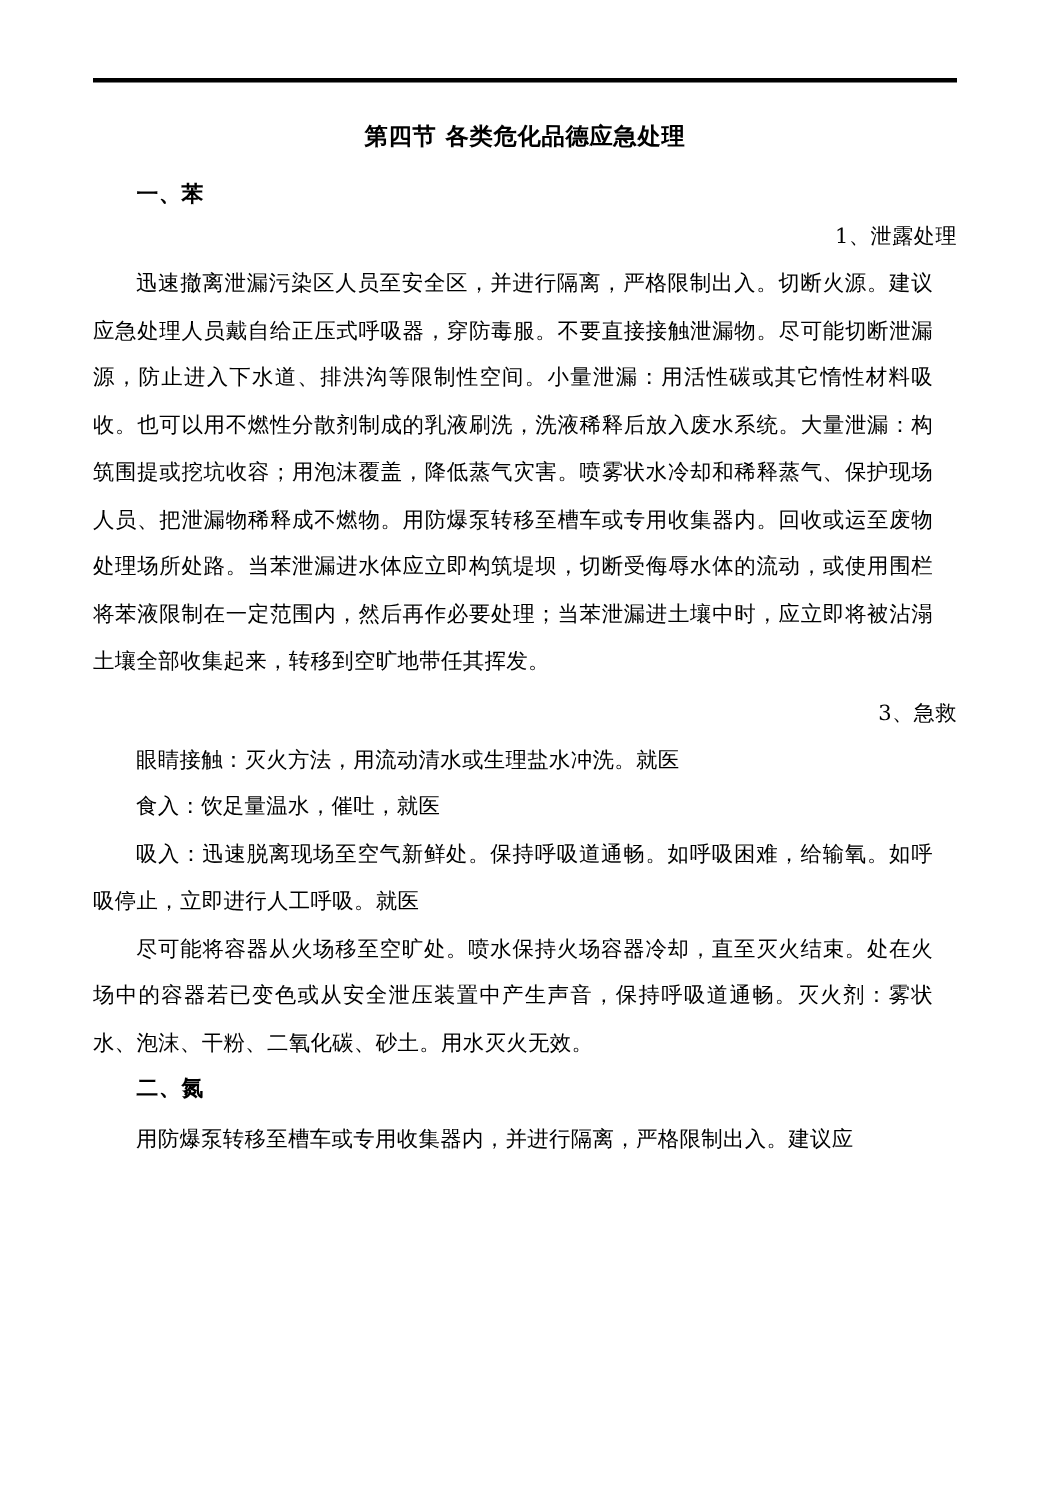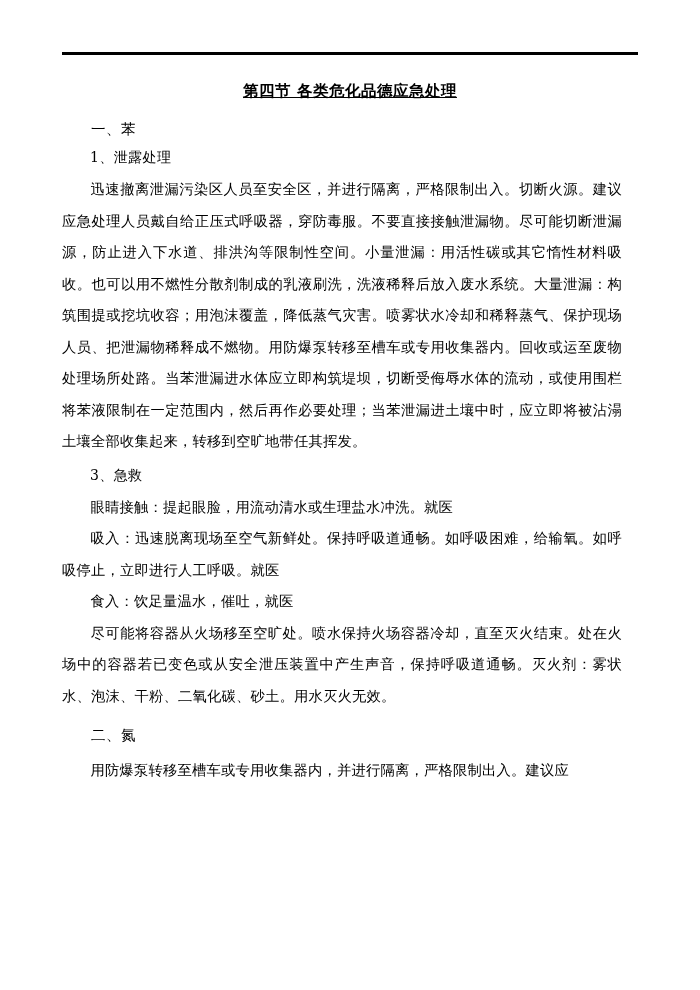--- a/index.html
+++ b/index.html
@@ -27,34 +27,34 @@
     border-bottom: 1px solid #000;
     height: 3px;
     box-sizing: border-box;
   }
   h1.doc-title {
     font-size: 15.5px;
     font-weight: bold;
     text-align: center;
     margin: 26px 0 18px 0;
     letter-spacing: 0.5px;
-    text-decoration: underline;
   }
   .h2 {
     font-size: 14.5px;
-    font-weight: normal;
-    margin: 14px 0 10px 0;
+    font-weight: bold;
+    margin: 4px 0 10px 0;
     text-indent: 2em;
     letter-spacing: 0.5px;
   }
   .h3 {
     font-size: 14px;
     margin: 9px 0 7px 0;
     text-indent: 2em;
     letter-spacing: 0.4px;
+    text-align: right;
   }
   p.para {
     font-size: 14.3px;
     line-height: 31.5px;
     margin: 0 16px 0 0;
     text-indent: 2em;
     text-align: justify;
     text-justify: inter-ideograph;
     letter-spacing: 0.2px;
   }
@@ -70,23 +70,23 @@
   <div class="top-rule"></div>
 
   <h1 class="doc-title">第四节 各类危化品德应急处理</h1>
 
   <div class="h2">一、苯</div>
 
   <div class="h3">1、泄露处理</div>
   <p class="para">迅速撤离泄漏污染区人员至安全区，并进行隔离，严格限制出入。切断火源。建议应急处理人员戴自给正压式呼吸器，穿防毒服。不要直接接触泄漏物。尽可能切断泄漏源，防止进入下水道、排洪沟等限制性空间。小量泄漏：用活性碳或其它惰性材料吸收。也可以用不燃性分散剂制成的乳液刷洗，洗液稀释后放入废水系统。大量泄漏：构筑围提或挖坑收容；用泡沫覆盖，降低蒸气灾害。喷雾状水冷却和稀释蒸气、保护现场人员、把泄漏物稀释成不燃物。用防爆泵转移至槽车或专用收集器内。回收或运至废物处理场所处路。当苯泄漏进水体应立即构筑堤坝，切断受侮辱水体的流动，或使用围栏将苯液限制在一定范围内，然后再作必要处理；当苯泄漏进土壤中时，应立即将被沾溻土壤全部收集起来，转移到空旷地带任其挥发。</p>
 
   <div class="h3">3、急救</div>
-  <p class="para">眼睛接触：提起眼脸，用流动清水或生理盐水冲洗。就医</p>
+  <p class="para">眼睛接触：灭火方法，用流动清水或生理盐水冲洗。就医</p>
+  <p class="para">食入：饮足量温水，催吐，就医</p>
   <p class="para">吸入：迅速脱离现场至空气新鲜处。保持呼吸道通畅。如呼吸困难，给输氧。如呼吸停止，立即进行人工呼吸。就医</p>
-  <p class="para">食入：饮足量温水，催吐，就医</p>
 
   <p class="para">尽可能将容器从火场移至空旷处。喷水保持火场容器冷却，直至灭火结束。处在火场中的容器若已变色或从安全泄压装置中产生声音，保持呼吸道通畅。灭火剂：雾状水、泡沫、干粉、二氧化碳、砂土。用水灭火无效。</p>
 
   <div class="h2">二、氮</div>
 
   <p class="para">用防爆泵转移至槽车或专用收集器内，并进行隔离，严格限制出入。建议应</p>
 
 </div>
 
 </body></html>

